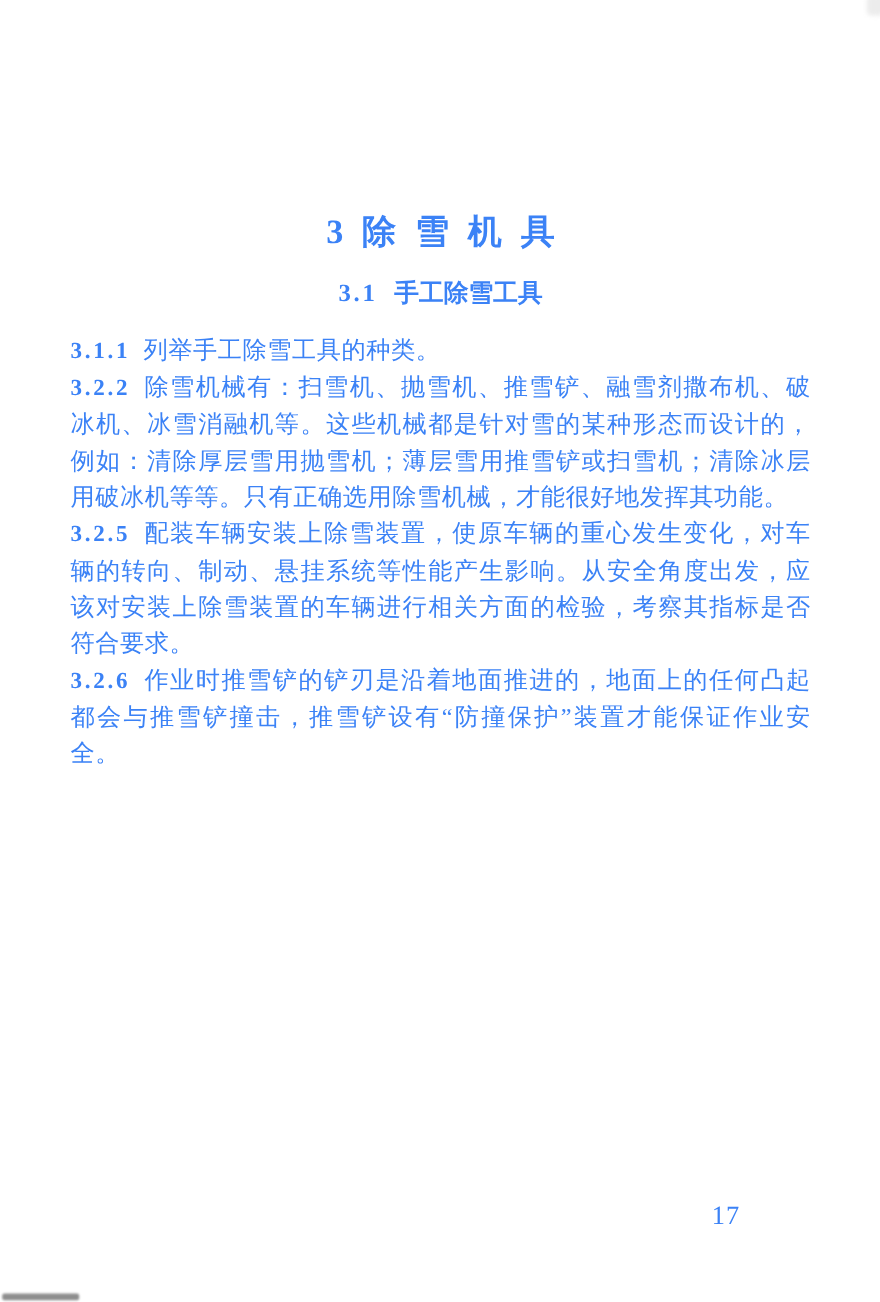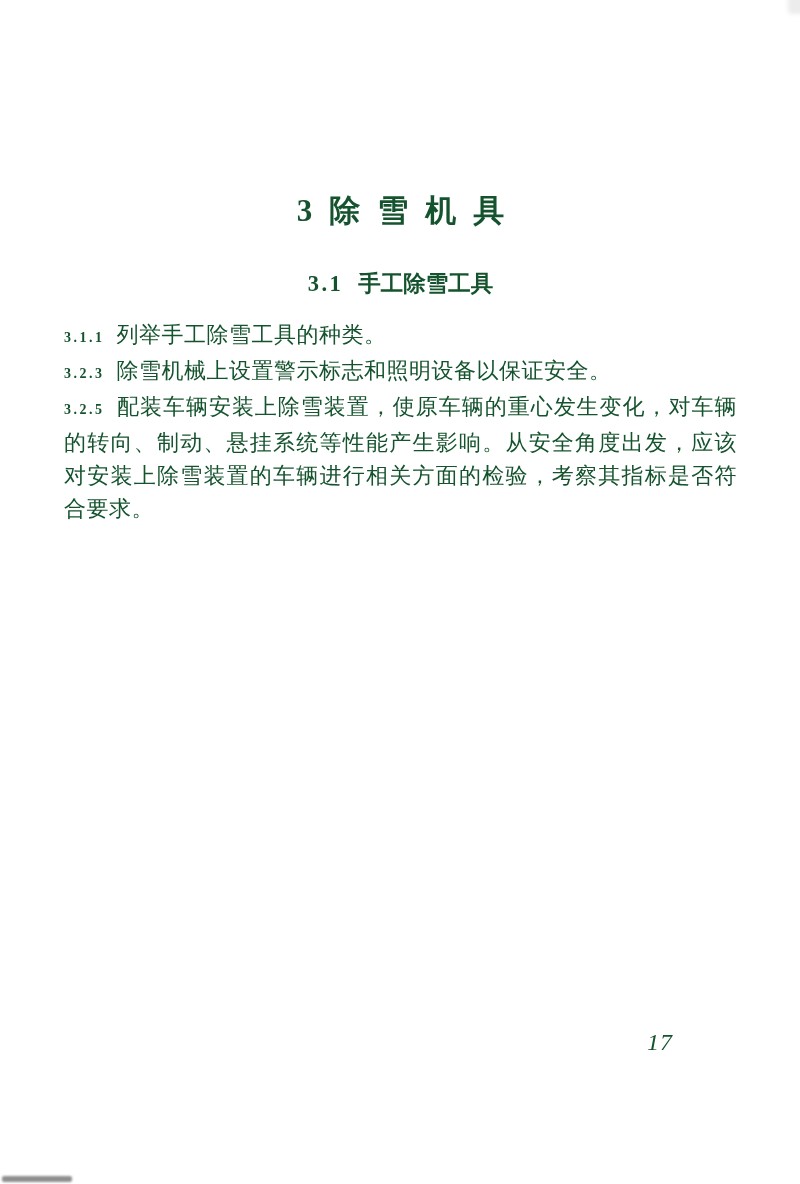--- a/index.html
+++ b/index.html
@@ -28,44 +28,43 @@
   .chapter-title .chtext { letter-spacing: 0.55em; margin-right: -0.55em; }
 
   .section-heading {
     text-align: center;
     font-size: 22.5px;
     line-height: 26px;
     font-weight: bold;
     margin: 13px 0 16px 0;
     white-space: nowrap;
   }
-  .section-heading:first-child { margin-top: 41px; margin-bottom: 21px; }
+  .section-heading:first-child { margin-top: 24px; margin-bottom: 21px; }
   .section-heading .num { margin-right: 15px; letter-spacing: 2.5px; }
 
   .clause {
     margin: 0;
     font-size: 22px;
     line-height: 33px;
     text-align: justify;
     text-justify: inter-character;
     letter-spacing: 0.5px;
   }
   .clause .cnum {
     font-weight: bold;
     letter-spacing: 2.5px;
     margin-right: 12px;
-    font-size: 14px;
+    font-size: 21px;
   }
 
   .page-number {
     position: absolute;
-    top: 1029px;
+    top: 1093px;
     right: 127px;
     font-size: 24px;
-    font-style: italic;
     letter-spacing: 1px;
   }
 
   .smudge-bl {
     position: absolute;
     left: 2px;
     top: 1176px;
     width: 70px;
     height: 6px;
     border-radius: 2px;
@@ -77,29 +76,30 @@
     top: -4px;
     width: 16px;
     height: 18px;
     border-radius: 4px;
     filter: blur(2px);
   }
 </style>
 </head>
 <body>
 
-<div class="page" style="background: rgb(255, 255, 255); color: #14532d;">
+<div class="page" style="background: rgb(255, 255, 255); color: #3b82f6;">
   <div class="content">
     <h1 class="chapter-title">
       <span class="chnum">3</span><span class="chtext">除雪机具</span>
     </h1>
     <main>
         <div class="section-heading"><span class="num">3.1</span><span>手工除雪工具</span></div>
         <p class="clause"><span class="cnum">3.1.1</span>列举手工除雪工具的种类。</p>
-        <p class="clause"><span class="cnum">3.2.3</span>除雪机械上设置警示标志和照明设备以保证安全。</p>
+        <p class="clause"><span class="cnum">3.2.2</span>除雪机械有：扫雪机、抛雪机、推雪铲、融雪剂撒布机、破冰机、冰雪消融机等。这些机械都是针对雪的某种形态而设计的，例如：清除厚层雪用抛雪机；薄层雪用推雪铲或扫雪机；清除冰层用破冰机等等。只有正确选用除雪机械，才能很好地发挥其功能。</p>
         <p class="clause"><span class="cnum">3.2.5</span>配装车辆安装上除雪装置，使原车辆的重心发生变化，对车辆的转向、制动、悬挂系统等性能产生影响。从安全角度出发，应该对安装上除雪装置的车辆进行相关方面的检验，考察其指标是否符合要求。</p>
+        <p class="clause"><span class="cnum">3.2.6</span>作业时推雪铲的铲刃是沿着地面推进的，地面上的任何凸起都会与推雪铲撞击，推雪铲设有“防撞保护”装置才能保证作业安全。</p>
       </main>
   </div>
 
   <div class="page-number">17</div>
   <div class="smudge-bl" style="background: rgb(142, 142, 142);"></div>
   <div class="smudge-tr" style="background: rgb(236, 236, 236);"></div>
 </div>
 
 </body></html>

